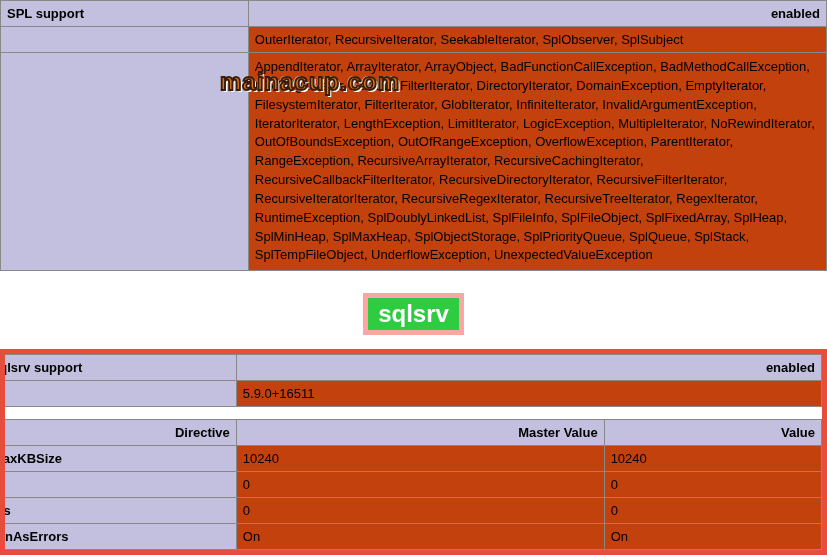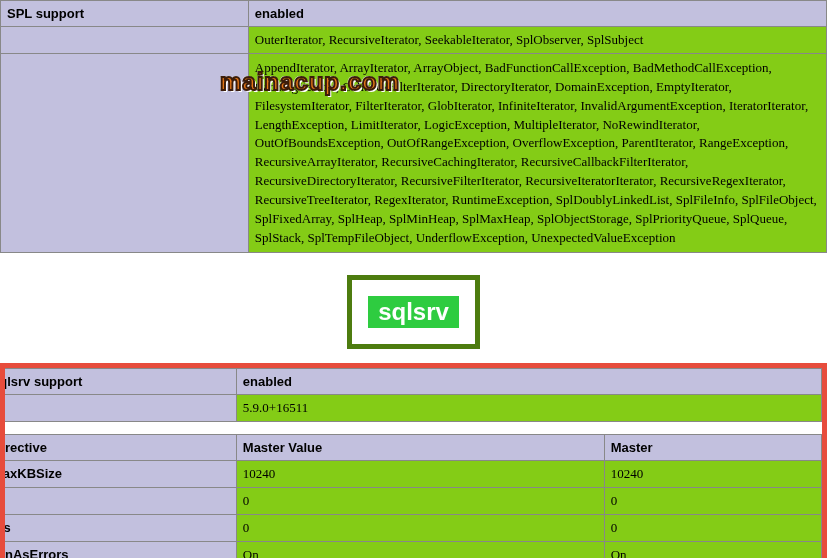--- a/index.html
+++ b/index.html
@@ -18,49 +18,48 @@
       border: 1px solid #888;
       padding: 5px 6px;
       text-align: left;
       vertical-align: top;
     }
     .header-row td, .header-row th {
       background: #c2c0de;
       font-weight: bold;
     }
     .value-cell {
-      background: #84cc16;
-      font-family: Liberation Serif, serif;
+      background: #c2410c;
     }
     .label-cell {
       background: #c2c0de;
       font-weight: bold;
     }
-    .center { text-align: left; }
+    .center { text-align: right; }
     .section-title {
       text-align: center;
       margin: 22px 0 14px;
     }
     .section-title span {
       display: inline-block;
       background: #2ecc40;
       color: #fff;
       font-weight: bold;
       font-size: 24px;
       padding: 2px 10px;
     }
     .red-box {
       border: 5px solid #e74c3c;
       padding: 0;
       position: relative;
     }
     .red-box-title {
-      border: 5px solid #4d7c0f;
+      border: 5px solid #fca5a5;
       display: inline-block;
-      padding: 16px;
+      padding: 0;
       position: relative;
     }
     .red-box-title span { margin: 0; padding: 2px 10px; }
     .top-table { margin-bottom: 16px; border-radius: 7px; }
     .spacer { height: 12px; }
     .watermark {
       position: absolute;
       left: 220px;
       top: 68px;
       font-family: Liberation Sans, sans-serif;
@@ -119,21 +118,21 @@
         <td class="value-cell">5.9.0+16511</td>
       </tr>
     </tbody>
       </table>
     <div class="spacer"></div>
     <table>
       <tbody>
           <tr class="header-row">
         <td class="center" style="width:30%">Directive</td>
         <td class="center" style="width:44%">Master Value</td>
-        <td class="center">Master</td>
+        <td class="center">Value</td>
       </tr>
       <tr>
         <td class="label-cell">MaxKBSize</td>
         <td class="value-cell">10240</td>
         <td class="value-cell">10240</td>
       </tr>
       <tr>
         <td class="label-cell"></td>
         <td class="value-cell">0</td>
         <td class="value-cell">0</td>

